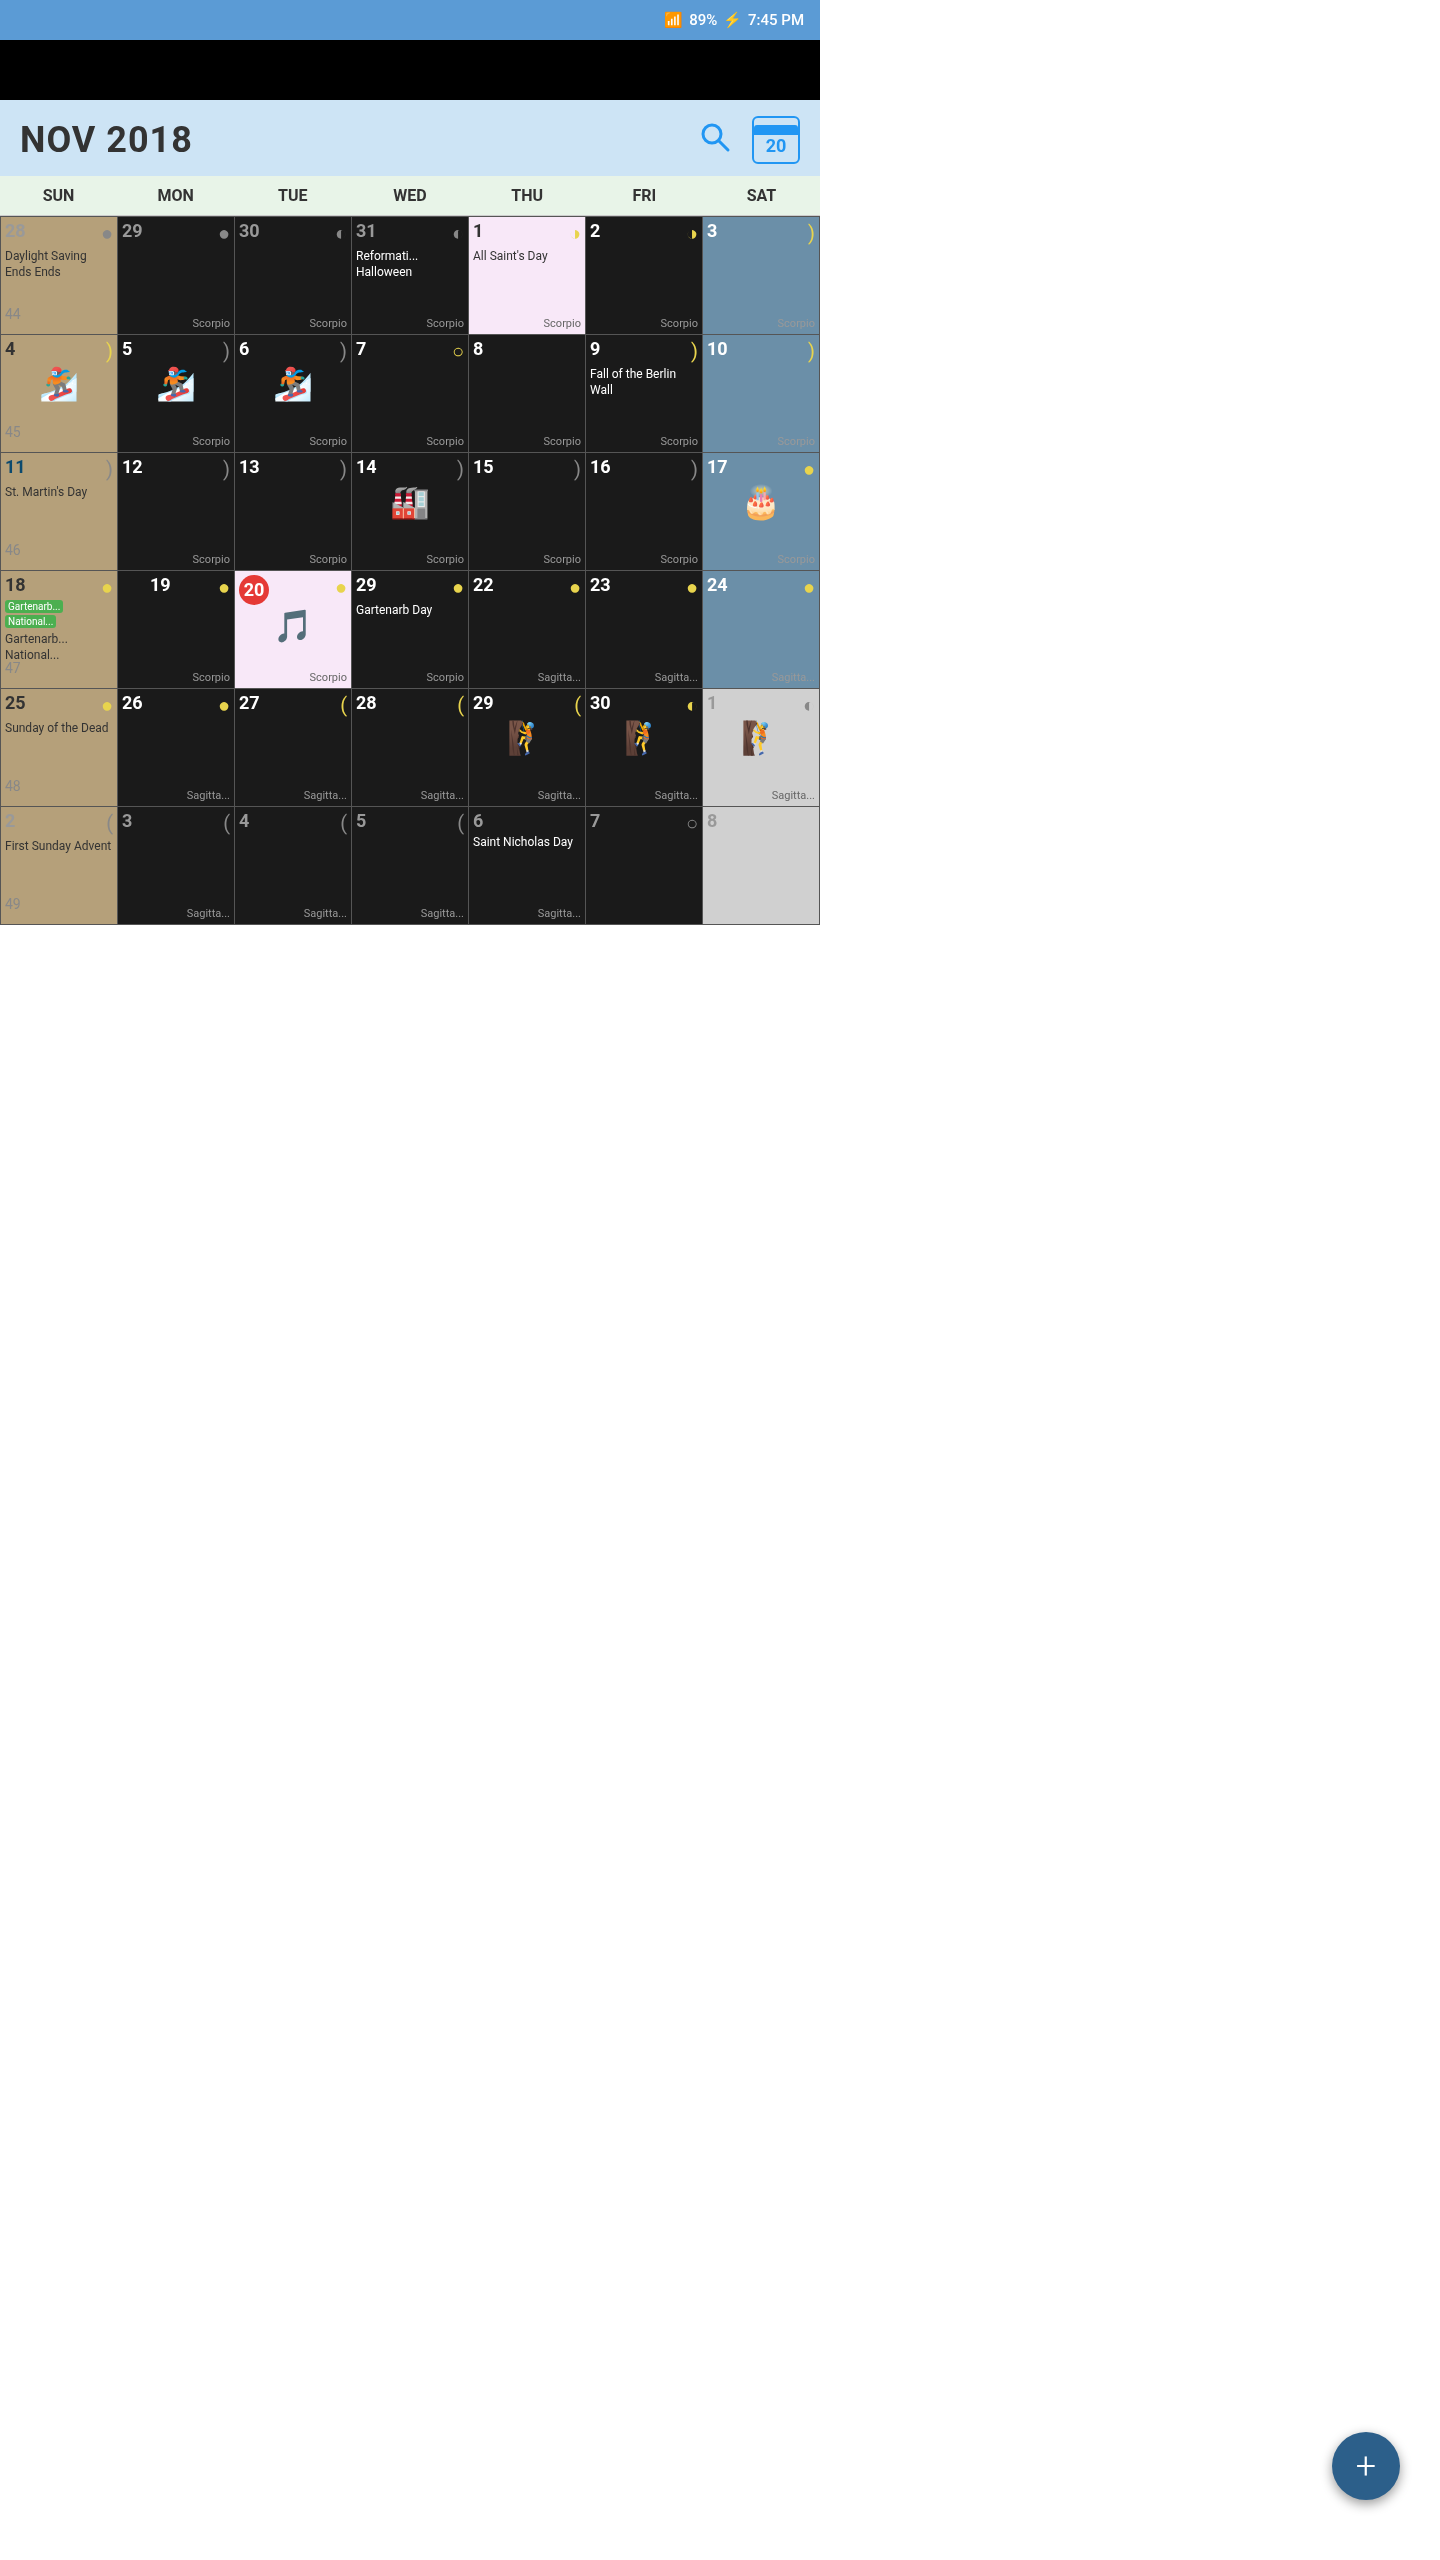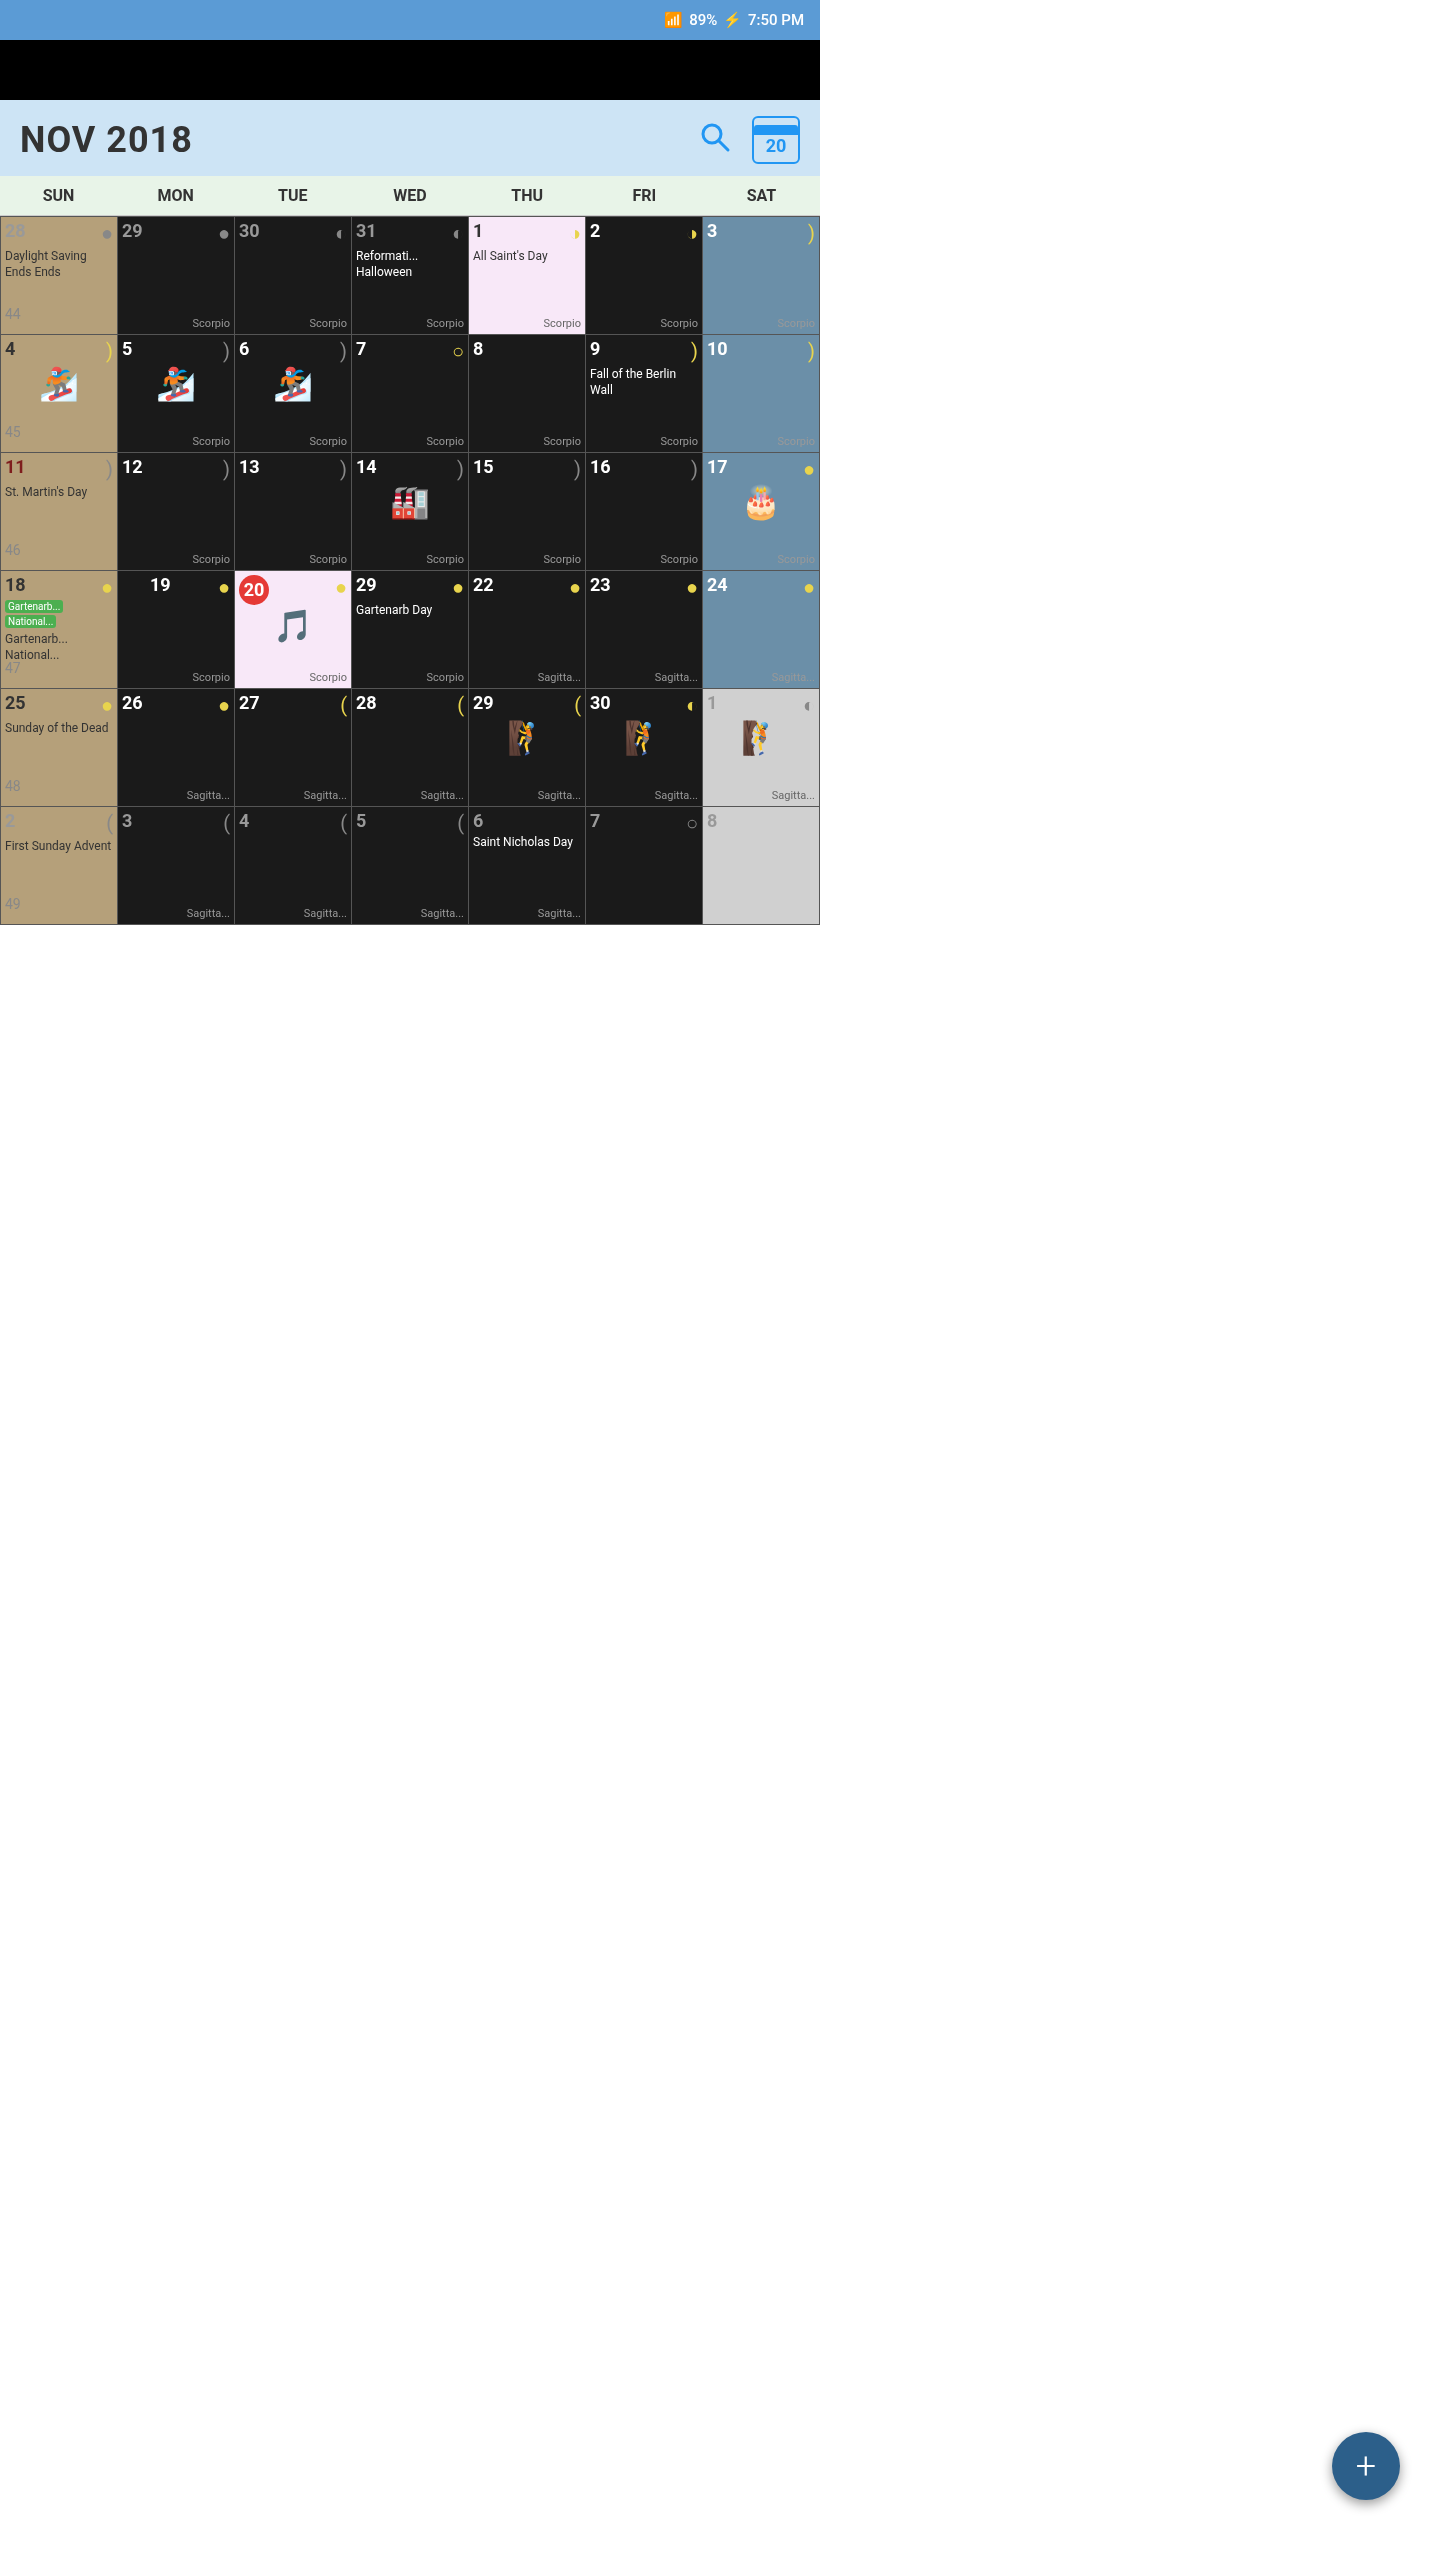--- a/index.html
+++ b/index.html
@@ -225,21 +225,21 @@
       font-weight: 300;
     }
   </style>
 </head>
 <body>
 
 <div class="status-bar">
   <span>📶</span>
   <span>89%</span>
   <span>⚡</span>
-  <span>7:50 PM</span>
+  <span>7:45 PM</span>
 </div>
 
 <div class="notif-bar"></div>
 
 <div class="header">
   <span class="header-title">NOV 2018</span>
   <div class="header-icons">
     <button class="header-icon-btn">
       <svg width="34" height="34" viewBox="0 0 34 34" fill="none">
         <circle cx="14" cy="14" r="9" stroke="#2196F3" stroke-width="3"></circle>
@@ -365,21 +365,21 @@
     </div>
     <div class="cal-cell bg-blue-gray">
       <div class="cell-top">
         <div class="cell-date" style="color: rgb(255, 255, 255);">10</div>
         <span class="moon-icon" style="color: rgb(232, 212, 77); font-size: 20px;">)</span>
       </div>
       <div class="cell-week-zodiac" style="color: rgb(153, 153, 153); font-size: 11px;">Scorpio</div>
     </div>
     <div class="cal-cell bg-tan">
       <div class="cell-top">
-        <div class="cell-date" style="color: #7f1d1d; text-align: center;">11</div>
+        <div class="cell-date" style="color: #0c4a6e; text-align: center;">11</div>
         <span class="moon-icon" style="color: rgb(136, 136, 136); font-size: 20px;">)</span>
       </div>
       <div class="cell-event" style="color: rgb(51, 51, 51); font-size: 12px; line-height: 1.3; margin-top: 4px;">St. Martin's Day</div>
       <div class="week-num" style="color: rgb(136, 136, 136);">46</div>
     </div>
     <div class="cal-cell bg-dark">
       <div class="cell-top">
         <div class="cell-date" style="color: rgb(255, 255, 255);">12</div>
         <span class="moon-icon" style="color: rgb(136, 136, 136); font-size: 20px;">)</span>
       </div>

